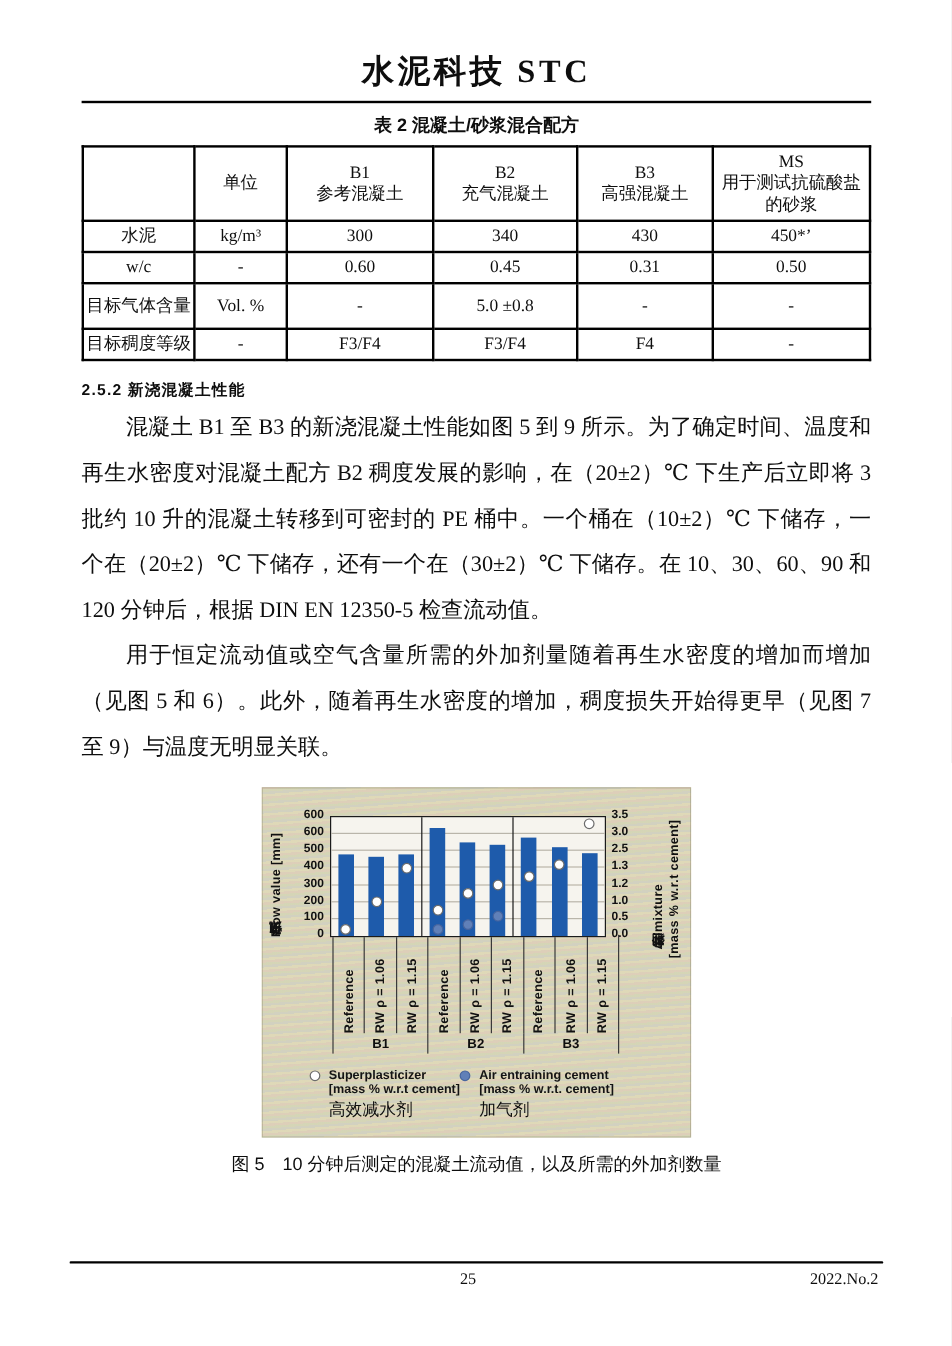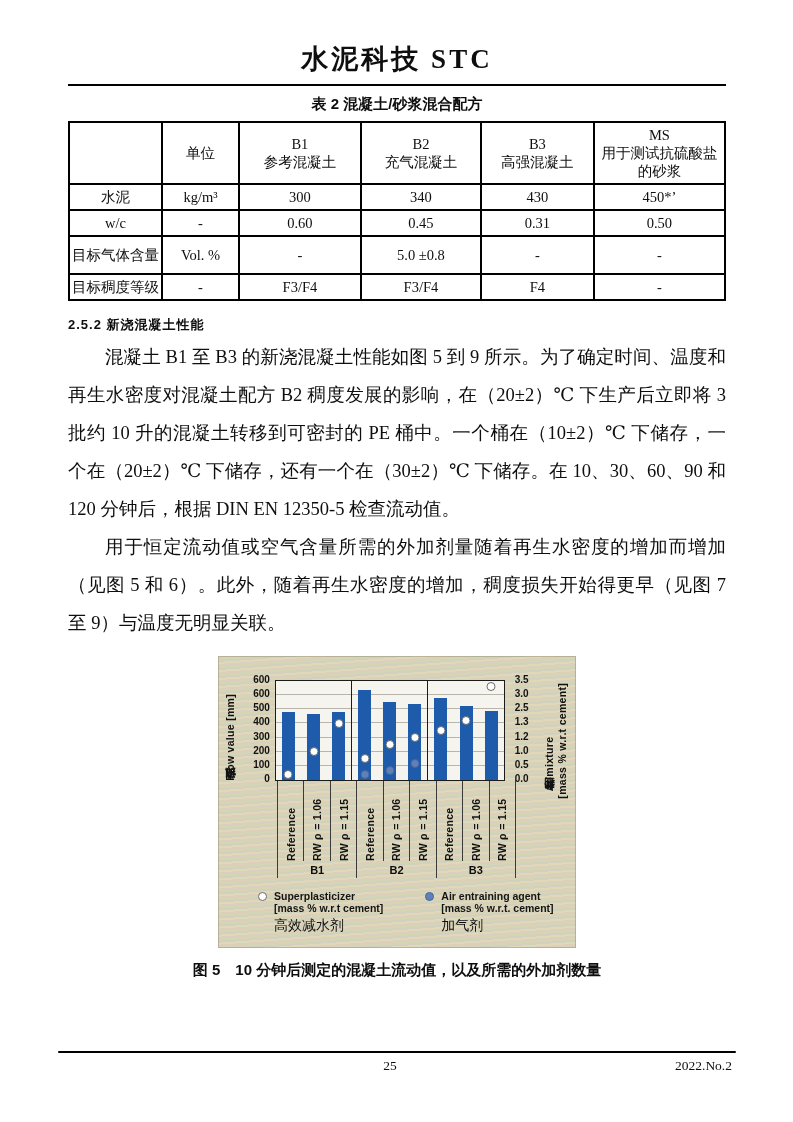--- a/index.html
+++ b/index.html
@@ -37,48 +37,48 @@
         rgba(235,225,175,.18) 6px 8px),
       #dcd7ba;
     padding:24px 0 14px;box-shadow:0 0 0 1px rgba(120,115,90,.35) inset;
   }
   .chart-row{display:flex;height:99px;}
   .y-label-left{width:26px;display:flex;align-items:center;justify-content:center;height:150px;margin-top:-14px;}
   .y-ticks{width:33px;display:flex;flex-direction:column;justify-content:space-between;
     height:109px;margin-top:-5px;font-family:"Liberation Sans","DejaVu Sans",sans-serif;
     font-size:10px;font-weight:bold;line-height:10px;color:#111;}
   .y-ticks.left{align-items:flex-end;padding-right:5px;box-sizing:border-box;}
-  .y-ticks.right{align-items:center;padding-left:5px;box-sizing:border-box;width:30px;}
+  .y-ticks.right{align-items:flex-start;padding-left:5px;box-sizing:border-box;width:30px;}
   .plot{width:237px;height:99px;position:relative;background:#f6f4ee;border:1px solid #1b1b1b;box-sizing:content-box;display:flex;}
   .gridline{position:absolute;left:0;right:0;height:1px;background:#b9b5aa;z-index:0;}
   .panel{flex:1;display:flex;position:relative;z-index:1;}
   .panel:not(:last-child){border-right:1px solid #1b1b1b;}
   .slot{flex:1;position:relative;display:flex;align-items:flex-end;justify-content:center;}
   .bar{width:13px;}
   .dot{position:absolute;left:50%;width:9px;height:9px;border-radius:50%;box-sizing:border-box;transform:translateX(-50%);z-index:2;}
   .dot.open{background:#ffffff;border:1.5px solid #6b6b6b;}
   .dot.fill{background:#6080b8;border:1px solid #47659e;}
   .vtext{writing-mode:vertical-rl;transform:rotate(180deg);
     font-family:"Liberation Sans","DejaVu Sans",sans-serif;font-weight:bold;font-size:10.5px;
     letter-spacing:.3px;color:#111;}
   .x-labels-row{display:flex;margin-left:59px;width:239px;height:82px;box-sizing:border-box;border-left:1px solid #3a3a3a;}
   .x-labels-row .xpanel{flex:1;display:flex;border-right:1px solid #3a3a3a;}
   .x-labels-row .xslot{flex:1;display:flex;justify-content:center;padding-top:5px;box-sizing:border-box;}
   .x-labels-row .xslot:not(:last-child){border-right:1px solid #3a3a3a;}
   .group-row{display:flex;margin-left:59px;width:239px;height:17px;box-sizing:border-box;border-left:1px solid #3a3a3a;}
   .group-row .gcell{flex:1;display:flex;align-items:center;justify-content:center;border-right:1px solid #3a3a3a;
     font-family:"Liberation Sans","DejaVu Sans",sans-serif;font-weight:bold;font-size:11px;}
-  .legend-row{display:flex;margin:12px 0 0 40px;gap:42px;}
+  .legend-row{display:flex;margin:12px 0 0 40px;}
   .legend-entry{display:flex;gap:7px;}
   .legend-marker{width:9px;height:9px;border-radius:50%;margin-top:2px;flex:0 0 auto;box-sizing:border-box;}
   .legend-marker.open{background:#fff;border:1.5px solid #6b6b6b;}
   .legend-marker.fill{background:#6080b8;border:1px solid #47659e;}
   .legend-l1{font-family:"Liberation Sans","DejaVu Sans",sans-serif;font-weight:bold;font-size:10.5px;line-height:12px;color:#141414;}
   .legend-zh{font-size:14px;margin-top:4px;line-height:16px;}
-  .figure-caption{text-align:center;font-size:15px;font-weight:700;margin-top:13px;
+  .figure-caption{text-align:center;font-size:15px;font-weight:400;margin-top:13px;
     font-family:"Liberation Sans","DejaVu Sans",sans-serif;}
   
   .footer{margin-top:auto;}
   .footer-line{height:2.5px;background:#000;margin:0 -10px;border-radius:2px;}
   .footer-row{position:relative;margin-top:5px;font-size:13.5px;height:18px;}
   .footer-page{position:absolute;left:0;right:14px;text-align:center;}
   .footer-issue{position:absolute;right:-6px;top:0;}
 </style>
 </head>
 <body>
@@ -296,21 +296,21 @@
           <span class="legend-marker open"></span>
           <div>
             <div class="legend-l1">Superplasticizer</div>
             <div class="legend-l1">[mass % w.r.t cement]</div>
             <div class="legend-zh">高效减水剂</div>
           </div>
         </div>
         <div class="legend-entry">
           <span class="legend-marker fill"></span>
           <div>
-            <div class="legend-l1">Air entraining agent</div>
+            <div class="legend-l1">Air entraining cement</div>
             <div class="legend-l1">[mass % w.r.t. cement]</div>
             <div class="legend-zh">加气剂</div>
           </div>
         </div>
       </div>
   </div>
 
   <div class="figure-caption">图 5　10 分钟后测定的混凝土流动值，以及所需的外加剂数量</div>
 
   <div class="footer">

